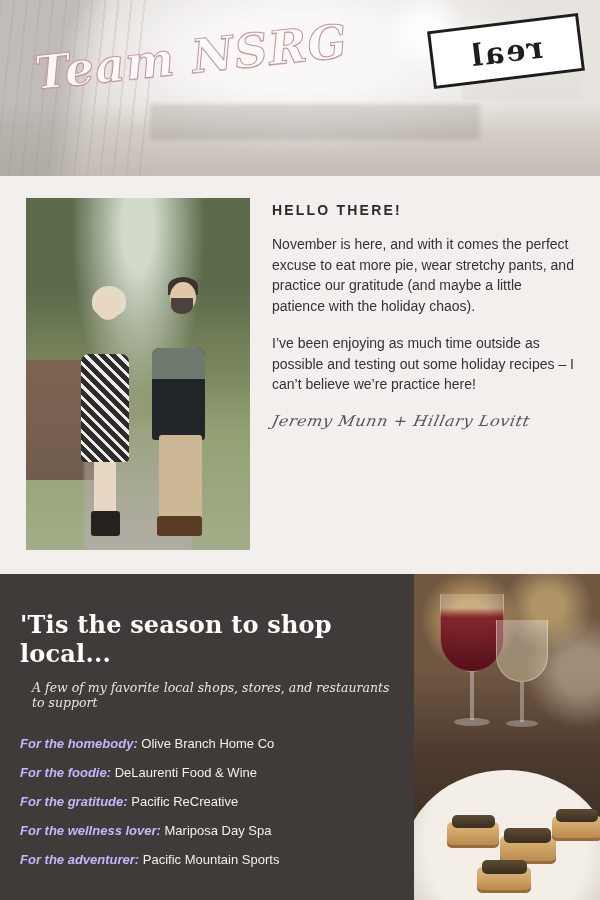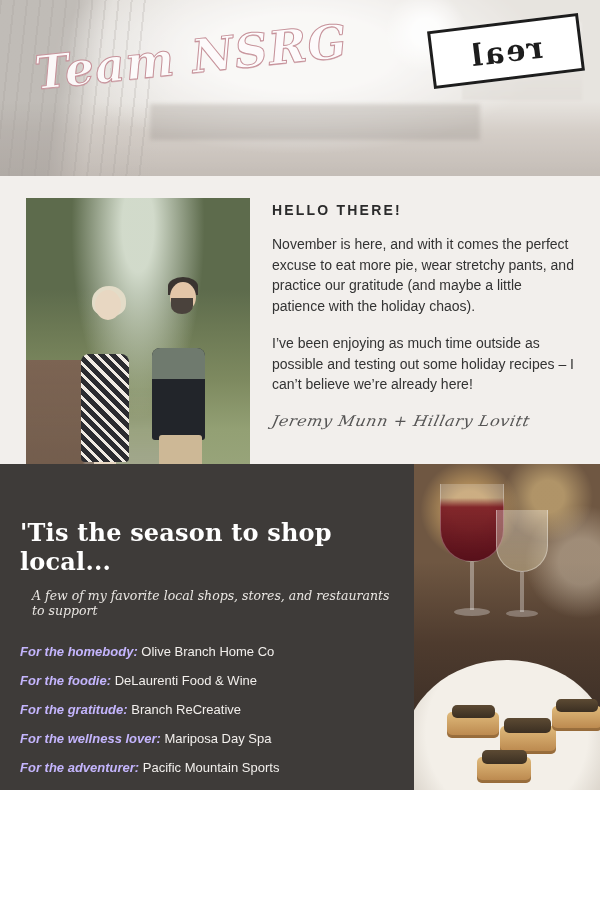--- a/index.html
+++ b/index.html
@@ -116,21 +116,21 @@
     color: #1d1d1d;
     transform: scaleX(-1);
   }
 
   
   .hello {
     background: #f2efec;
     padding: 22px 26px 26px 26px;
     display: flex;
     gap: 22px;
-    height: 288px;
+    height: 398px;
   }
   .portrait {
     width: 224px;
     height: 352px;
     flex: 0 0 224px;
     position: relative;
     overflow: hidden;
     background: #4d5a43;
   }
   .portrait-bg {
@@ -208,21 +208,21 @@
     position: relative;
     height: 326px;
     background: #3e3b39;
     display: flex;
     overflow: hidden;
   }
   .shop-left {
     width: 414px;
     flex: 0 0 414px;
     background: #3e3b39;
-    padding: 54px 20px 20px 20px;
+    padding: 36px 20px 20px 20px;
     color: #ffffff;
   }
   .shop-title {
     font-family: "DejaVu Serif", serif;
     font-size: 24px;
     color: #ffffff;
     margin: 0 0 12px 0;
     letter-spacing: .2px;
   }
   .shop-sub {
@@ -342,41 +342,41 @@
         <div class="beard"></div>
         <div class="shirt"></div>
         <div class="pants"></div>
         <div class="shoes"></div>
     </div>
   </div>
 
   <div class="hello-body">
     <h2 class="hello-title">HELLO THERE!</h2>
     <p class="hello-p">November is here, and with it comes the perfect excuse to eat more pie, wear stretchy pants, and practice our gratitude (and maybe a little patience with the holiday chaos).</p>
-    <p class="hello-p">I’ve been enjoying as much time outside as possible and testing out some holiday recipes – I can’t believe we’re already here!</p>
+    <p class="hello-p">I’ve been enjoying as much time outside as possible and testing out some holiday recipes – I can’t believe we’re practice here!</p>
     <div class="signature">Jeremy Munn + Hillary Lovitt</div>
   </div>
 </section>
 
 <section class="shop">
   <div class="shop-left">
     <h3 class="shop-title">'Tis the season to shop local...</h3>
     <p class="shop-sub">A few of my favorite local shops, stores, and restaurants to support</p>
 
     <p class="shop-item">
       <b>For the homebody:</b>
       <span>Olive Branch Home Co</span>
     </p>
     <p class="shop-item">
       <b>For the foodie:</b>
       <span>DeLaurenti Food &amp; Wine</span>
     </p>
     <p class="shop-item">
       <b>For the gratitude:</b>
-      <span>Branch ReCreative</span>
+      <span>Pacific ReCreative</span>
     </p>
     <p class="shop-item">
       <b>For the wellness lover:</b>
       <span>Mariposa Day Spa</span>
     </p>
     <p class="shop-item">
       <b>For the adventurer:</b>
       <span>Pacific Mountain Sports</span>
     </p>
   </div>

